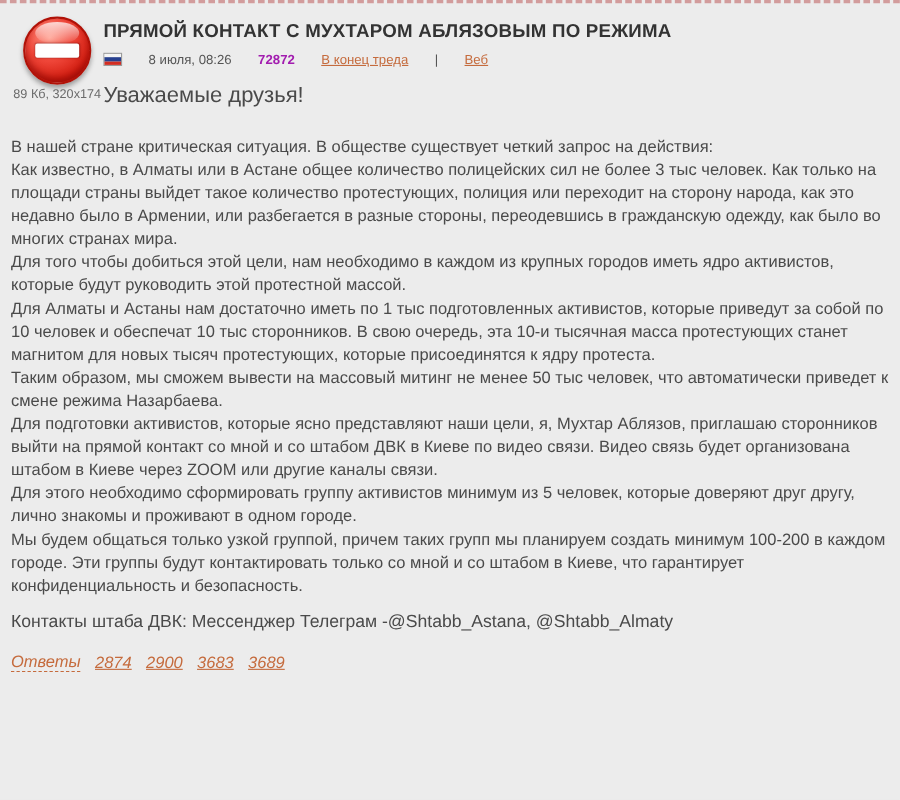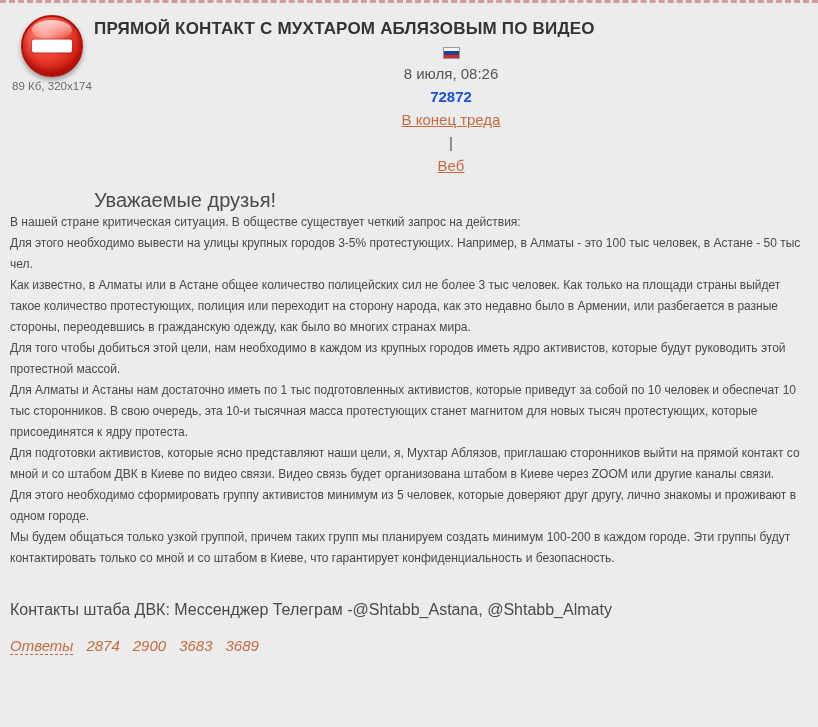--- a/index.html
+++ b/index.html
@@ -63,118 +63,119 @@
   .header-main { margin-left: 84px; padding-top: 7px; }
   .title {
     margin: 0;
     font-size: 17px;
     font-weight: bold;
     color: #333;
     letter-spacing: 0.2px;
   }
   .meta {
     margin-top: 8px;
-    font-size: 15px;
+    font-size: 12px;
     color: #555;
     display: flex;
     align-items: center;
-    gap: 6px;
-    flex-direction: column;
+    gap: 24px;
   }
   .flag {
     display: inline-flex;
     flex-direction: column;
     width: 17px; height: 12px;
     border: 1px solid #9a9a9a;
     flex-shrink: 0;
   }
   .flag span { flex: 1; display: block; }
   .flag .f-w { background: #f5f5f5; }
   .flag .f-b { background: #27408f; }
   .flag .f-r { background: #d22d22; }
-  .postnum { font-weight: bold; color: #1d4ed8; cursor: pointer; }
+  .postnum { font-weight: bold; color: #a21caf; cursor: pointer; }
   a.link {
     color: #c56b3d;
     text-decoration: underline;
     cursor: pointer;
     text-align: right;
   }
   .sep { color: #555; }
   .greeting { margin-top: 15px; font-size: 20px; }
   
   .post-body {
     clear: both;
-    font-size: 12px;
+    margin-top: 13px;
+    font-size: 15px;
     line-height: 21px;
     color: #4a4a4a;
   }
   .contact-line {
     font-size: 16px;
     line-height: 21px;
-    margin-top: 30px;
+    margin-top: 12px;
   }
   
   .replies {
     margin-top: 17px;
     font-size: 15px;
     font-style: italic;
     display: flex;
-    align-items: flex-start;
+    align-items: center;
     gap: 13px;
   }
   .replies-label {
     color: #c56b3d;
     border-bottom: 1px dashed #c56b3d;
     cursor: pointer;
   }
   a.reply-link {
     color: #c56b3d;
+    text-decoration: underline;
     cursor: pointer;
   }
 </style>
 </head>
 <body>
 
 <div class="page">
   <article class="post">
 
     <div class="post-header">
       <figure class="thumb">
         <div class="no-entry">
           <div class="bar"></div>
         </div>
         <figcaption>89 Кб, 320x174</figcaption>
       </figure>
 
       <div class="header-main">
-        <h1 class="title">ПРЯМОЙ КОНТАКТ С МУХТАРОМ АБЛЯЗОВЫМ ПО ВИДЕО</h1>
+        <h1 class="title">ПРЯМОЙ КОНТАКТ С МУХТАРОМ АБЛЯЗОВЫМ ПО РЕЖИМА</h1>
 
         <div class="meta">
           <span class="flag">
             <span class="f-w"></span>
             <span class="f-b"></span>
             <span class="f-r"></span>
           </span>
           <span class="date">8 июля, 08:26</span>
           <span class="postnum">72872</span>
           <a class="link">В конец треда</a>
           <span class="sep">|</span>
           <a class="link">Веб</a>
         </div>
 
         <div class="greeting">Уважаемые друзья!</div>
       </div>
     </div>
 
     <div class="post-body">
       <div>В нашей стране критическая ситуация. В обществе существует четкий запрос на действия:</div>
-      <div>Для этого необходимо вывести на улицы крупных городов 3-5% протестующих. Например, в Алматы - это 100 тыс человек, в Астане - 50 тыс чел.</div>
       <div>Как известно, в Алматы или в Астане общее количество полицейских сил не более 3 тыс человек. Как только на площади страны выйдет такое количество протестующих, полиция или переходит на сторону народа, как это недавно было в Армении, или разбегается в разные стороны, переодевшись в гражданскую одежду, как было во многих странах мира.</div>
       <div>Для того чтобы добиться этой цели, нам необходимо в каждом из крупных городов иметь ядро активистов, которые будут руководить этой протестной массой.</div>
       <div>Для Алматы и Астаны нам достаточно иметь по 1 тыс подготовленных активистов, которые приведут за собой по 10 человек и обеспечат 10 тыс сторонников. В свою очередь, эта 10-и тысячная масса протестующих станет магнитом для новых тысяч протестующих, которые присоединятся к ядру протеста.</div>
+      <div>Таким образом, мы сможем вывести на массовый митинг не менее 50 тыс человек, что автоматически приведет к смене режима Назарбаева.</div>
       <div>Для подготовки активистов, которые ясно представляют наши цели, я, Мухтар Аблязов, приглашаю сторонников выйти на прямой контакт со мной и со штабом ДВК в Киеве по видео связи. Видео связь будет организована штабом в Киеве через ZOOM или другие каналы связи.</div>
       <div>Для этого необходимо сформировать группу активистов минимум из 5 человек, которые доверяют друг другу, лично знакомы и проживают в одном городе.</div>
       <div>Мы будем общаться только узкой группой, причем таких групп мы планируем создать минимум 100-200 в каждом городе. Эти группы будут контактировать только со мной и со штабом в Киеве, что гарантирует конфиденциальность и безопасность.</div>
     </div>
 
     <div class="contact-line">Контакты штаба ДВК: Мессенджер Телеграм -@Shtabb_Astana, @Shtabb_Almaty</div>
 
     <div class="replies">
       <span class="replies-label">Ответы</span>
       <a class="reply-link">2874</a>

